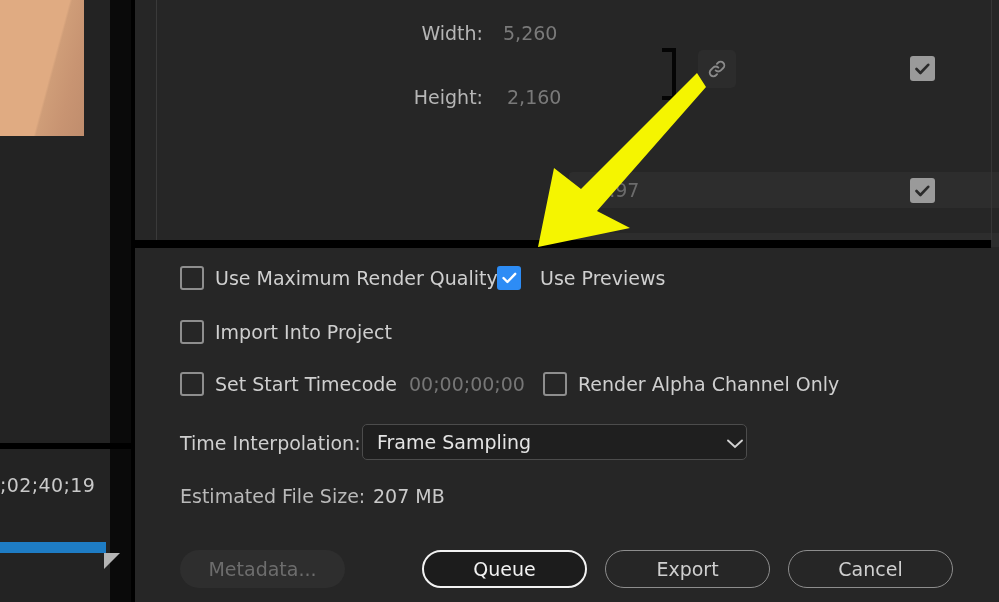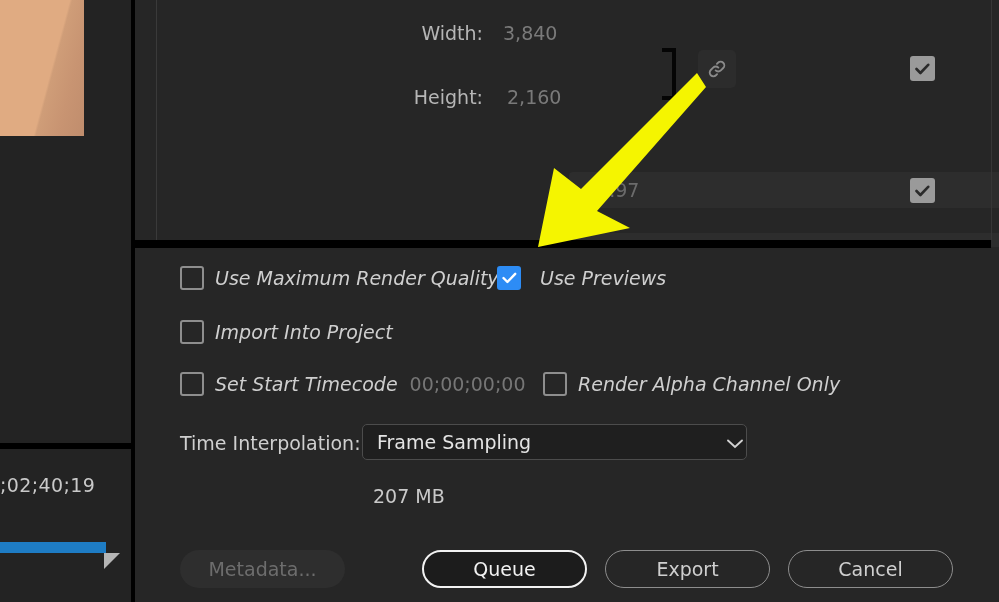--- a/index.html
+++ b/index.html
@@ -19,21 +19,21 @@
     width: 999px;
     height: 602px;
     background: #0a0a0a;
     overflow: hidden;
   }
 
   
   .left-strip {
     position: absolute;
     left: 0; top: 0;
-    width: 131px; height: 602px;
+    width: 110px; height: 602px;
     background: #232323;
   }
   .thumb-image {
     position: absolute;
     left: 0; top: 0;
     width: 84px; height: 136px;
     background:
       linear-gradient(105deg,
         #e0ab82 0%, #e0ab82 58%,
         #cf9d78 60%, #c89472 78%,
@@ -261,21 +261,20 @@
     border-color: #2d8cf5;
     display: flex;
     align-items: center;
     justify-content: center;
   }
   .cb-label {
     margin-left: 11px;
     color: #cfcfcf;
     font-size: 19px;
     white-space: nowrap;
-    font-style: italic;
   }
   .cb-sub {
     margin-left: 12px;
     color: #767676;
     font-size: 19px;
     white-space: nowrap;
   }
 
   .opt-maxrender { left: 45px; top: 18px; }
   .opt-previews  { left: 362px; top: 18px; gap: 8px; }
@@ -384,21 +383,21 @@
     <div class="right-sliver-strip5"></div>
   </div>
 
   <div class="dialog">
 
     <div class="dialog-inner-border"></div>
     <div class="settings-panel">
 
       <div class="field-row row-width">
         <span class="field-label">Width:</span>
-        <span class="field-value-plain">3,840</span>
+        <span class="field-value-plain">5,260</span>
       </div>
 
       <div class="field-row row-height">
         <span class="field-label">Height:</span>
         <span class="field-value-plain">2,160</span>
       </div>
 
       <div class="bracket"></div>
 
       <div class="link-btn">
@@ -469,20 +468,21 @@
       <div class="ti-label">Time Interpolation:</div>
       <div class="ti-select">
         <span>Frame Sampling</span>
         <span>
           <svg width="18" height="11" viewBox="0 0 18 11" fill="none" stroke="#d2d2d2" stroke-width="1.9" stroke-linecap="round">
             <path d="M2 2.5 L9 9 L16 2.5"></path>
           </svg>
         </span>
       </div>
 
+      <div class="efs-label">Estimated File Size:</div>
       <div class="efs-value">207 MB</div>
 
       <div class="btn btn-metadata">Metadata...</div>
       <div class="btn btn-queue">Queue</div>
       <div class="btn btn-export">Export</div>
       <div class="btn btn-cancel">Cancel</div>
     </div>
   </div>
 
   <svg class="arrow-svg" viewBox="0 0 999 602">

